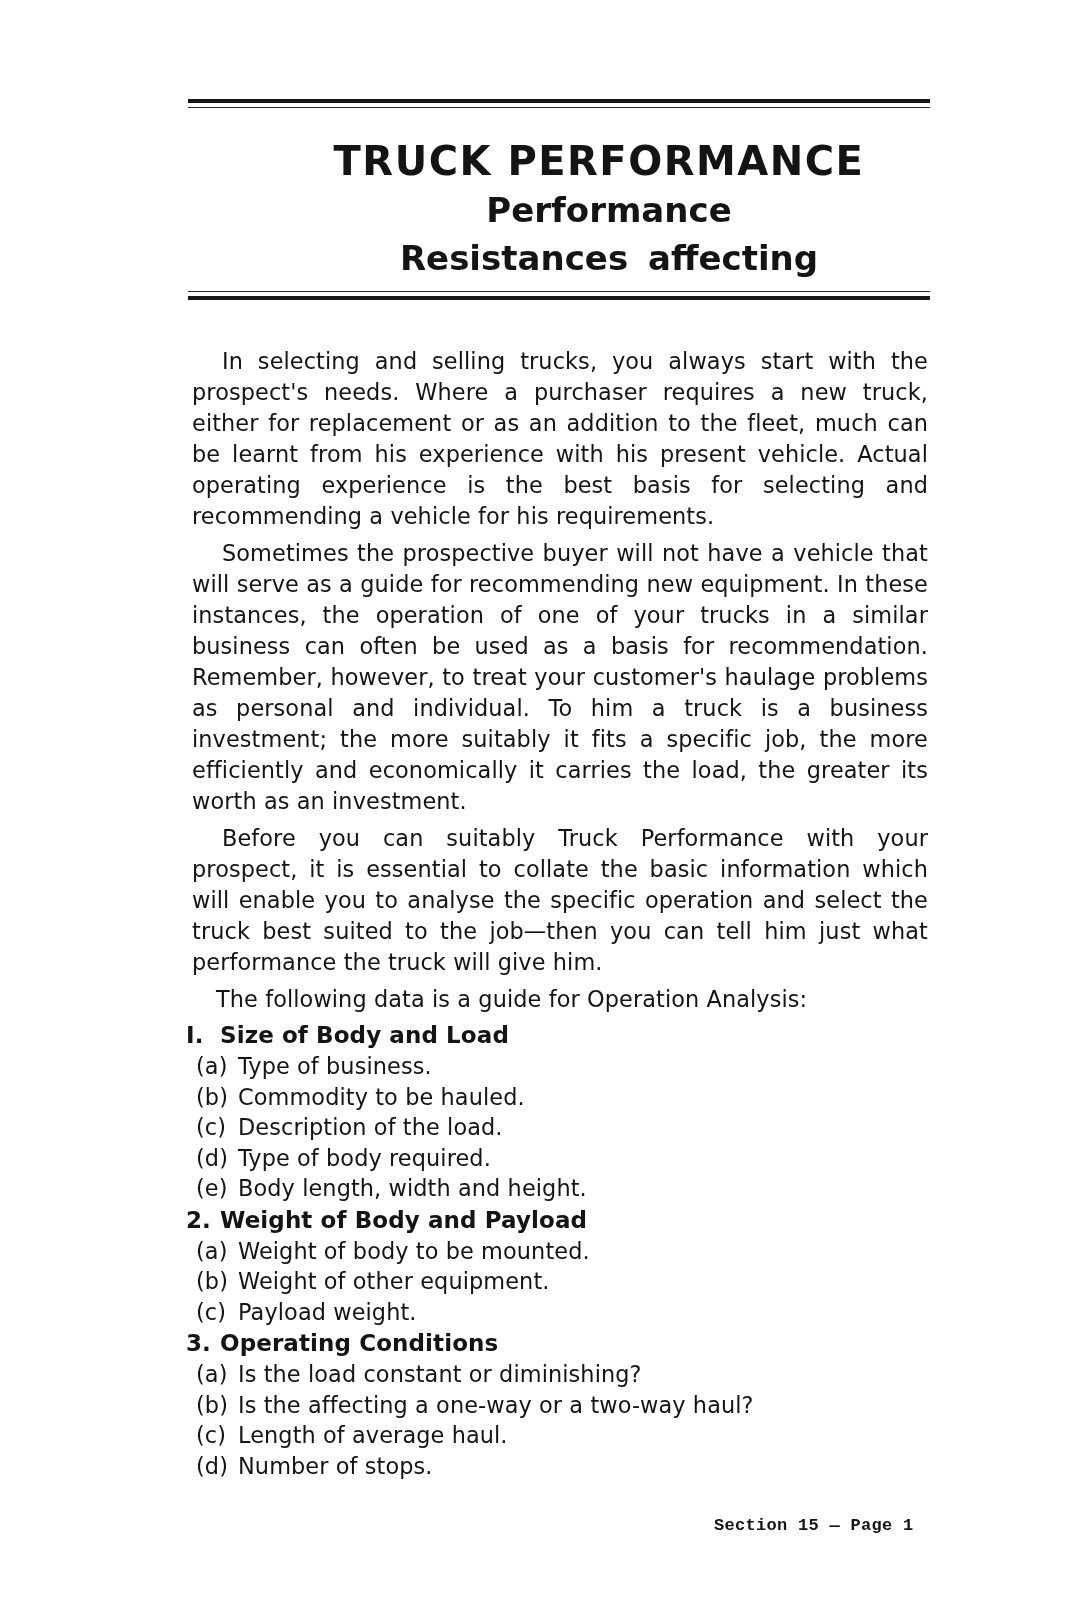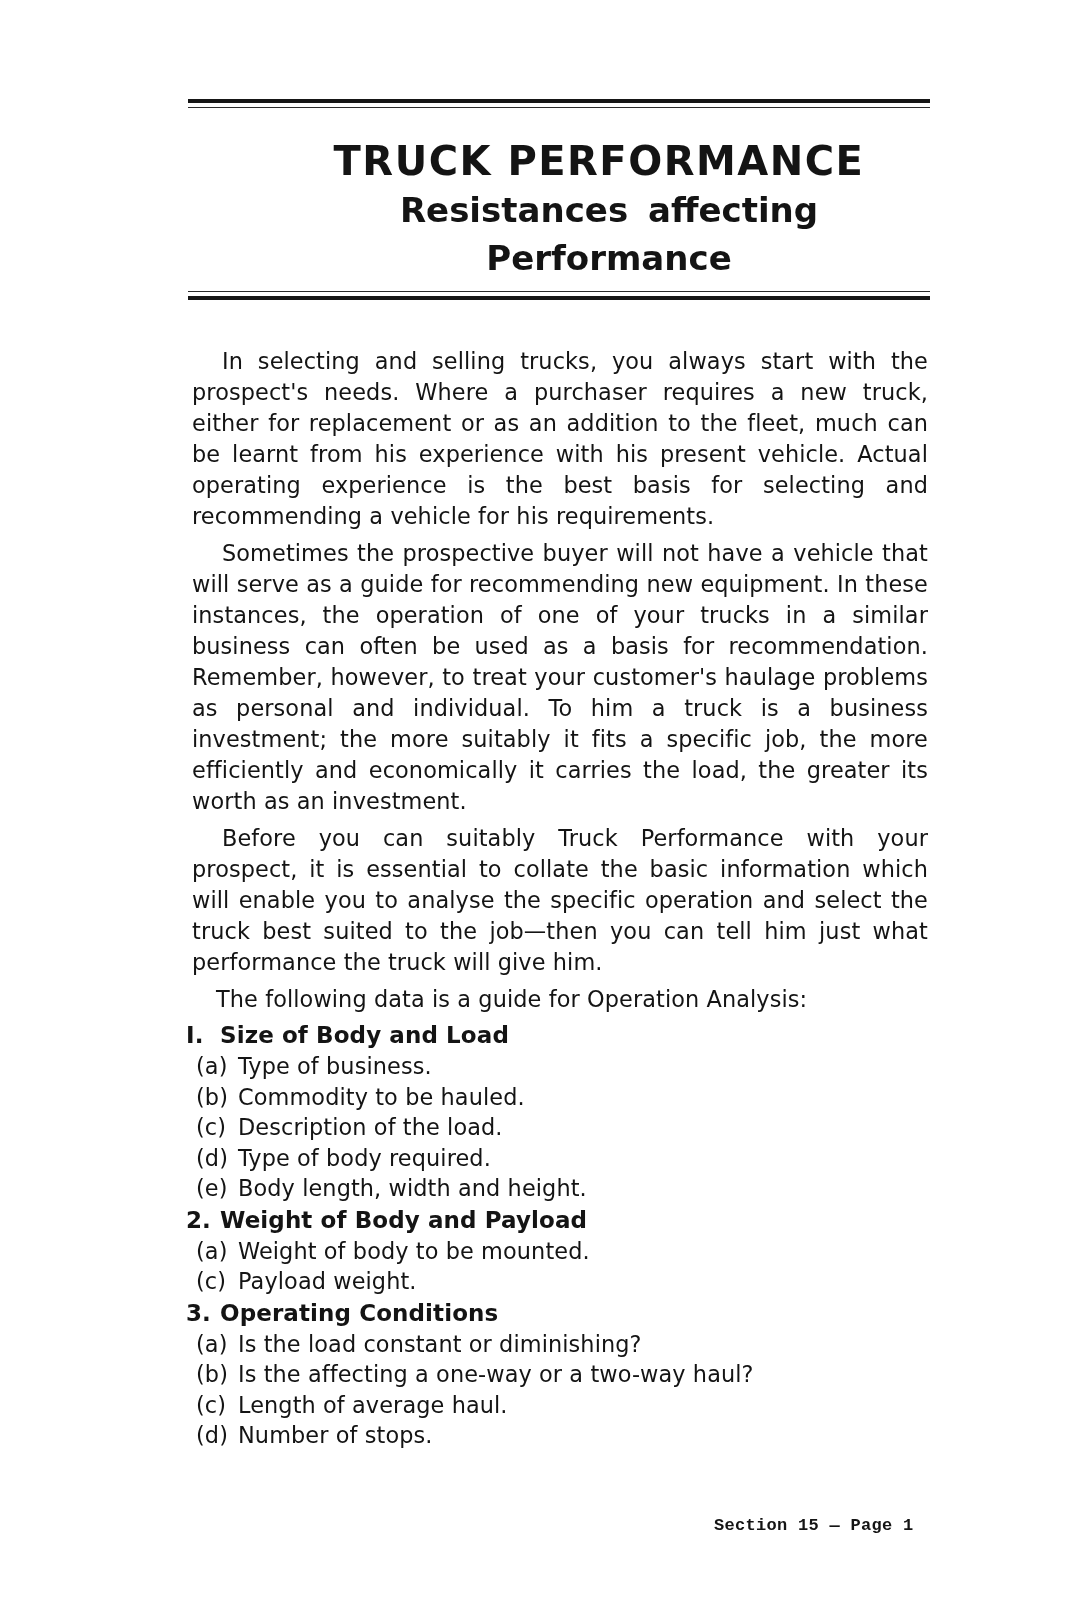--- a/index.html
+++ b/index.html
@@ -52,22 +52,22 @@
 </head>
 <body>
 
 <div id="rule-top" class="rule-block">
   <div class="rule-thick"></div>
   <div class="rule-thin"></div>
 </div>
 
 <div class="title-block">
   <div class="title-main">TRUCK PERFORMANCE</div>
+  <div class="title-sub">Performance</div>
   <div class="title-sub">Resistances affecting</div>
-  <div class="title-sub">Performance</div>
 </div>
 
 <div id="rule-bottom" class="rule-block">
   <div class="rule-thin"></div>
   <div class="rule-thick"></div>
 </div>
 
 <div class="body-text">
   <p class="para">In selecting and selling trucks, you always start with the prospect's needs. Where a purchaser requires a new truck, either for replacement or as an addition to the fleet, much can be learnt from his experience with his present vehicle. Actual operating experience is the best basis for selecting and recommending a vehicle for his requirements.</p>
   <p class="para">Sometimes the prospective buyer will not have a vehicle that will serve as a guide for recommending new equipment. In these instances, the operation of one of your trucks in a similar business can often be used as a basis for recommendation. Remember, however, to treat your customer's haulage problems as personal and individual. To him a truck is a business investment; the more suitably it fits a specific job, the more efficiently and economically it carries the load, the greater its worth as an investment.</p>
@@ -79,20 +79,21 @@
     <p class="item"><span class="item-letter">(a)</span><span>Type of business.</span></p>
     <p class="item"><span class="item-letter">(b)</span><span>Commodity to be hauled.</span></p>
     <p class="item"><span class="item-letter">(c)</span><span>Description of the load.</span></p>
     <p class="item"><span class="item-letter">(d)</span><span>Type of body required.</span></p>
     <p class="item"><span class="item-letter">(e)</span><span>Body length, width and height.</span></p>
   </div>
 
   <div>
     <p class="section-heading"><span class="section-num">2.</span><span>Weight of Body and Payload</span></p>
     <p class="item"><span class="item-letter">(a)</span><span>Weight of body to be mounted.</span></p>
+    <p class="item"><span class="item-letter">(b)</span><span>Weight of other equipment.</span></p>
     <p class="item"><span class="item-letter">(c)</span><span>Payload weight.</span></p>
   </div>
 
   <div>
     <p class="section-heading"><span class="section-num">3.</span><span>Operating Conditions</span></p>
     <p class="item"><span class="item-letter">(a)</span><span>Is the load constant or diminishing?</span></p>
     <p class="item"><span class="item-letter">(b)</span><span>Is the affecting a one-way or a two-way haul?</span></p>
     <p class="item"><span class="item-letter">(c)</span><span>Length of average haul.</span></p>
     <p class="item"><span class="item-letter">(d)</span><span>Number of stops.</span></p>
   </div>

